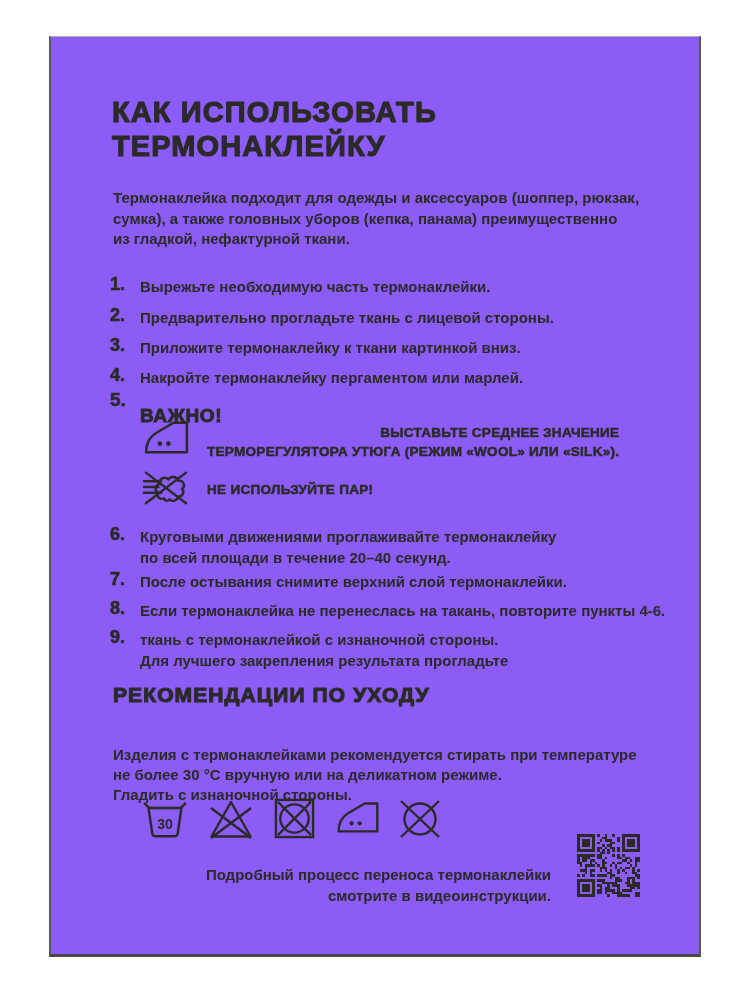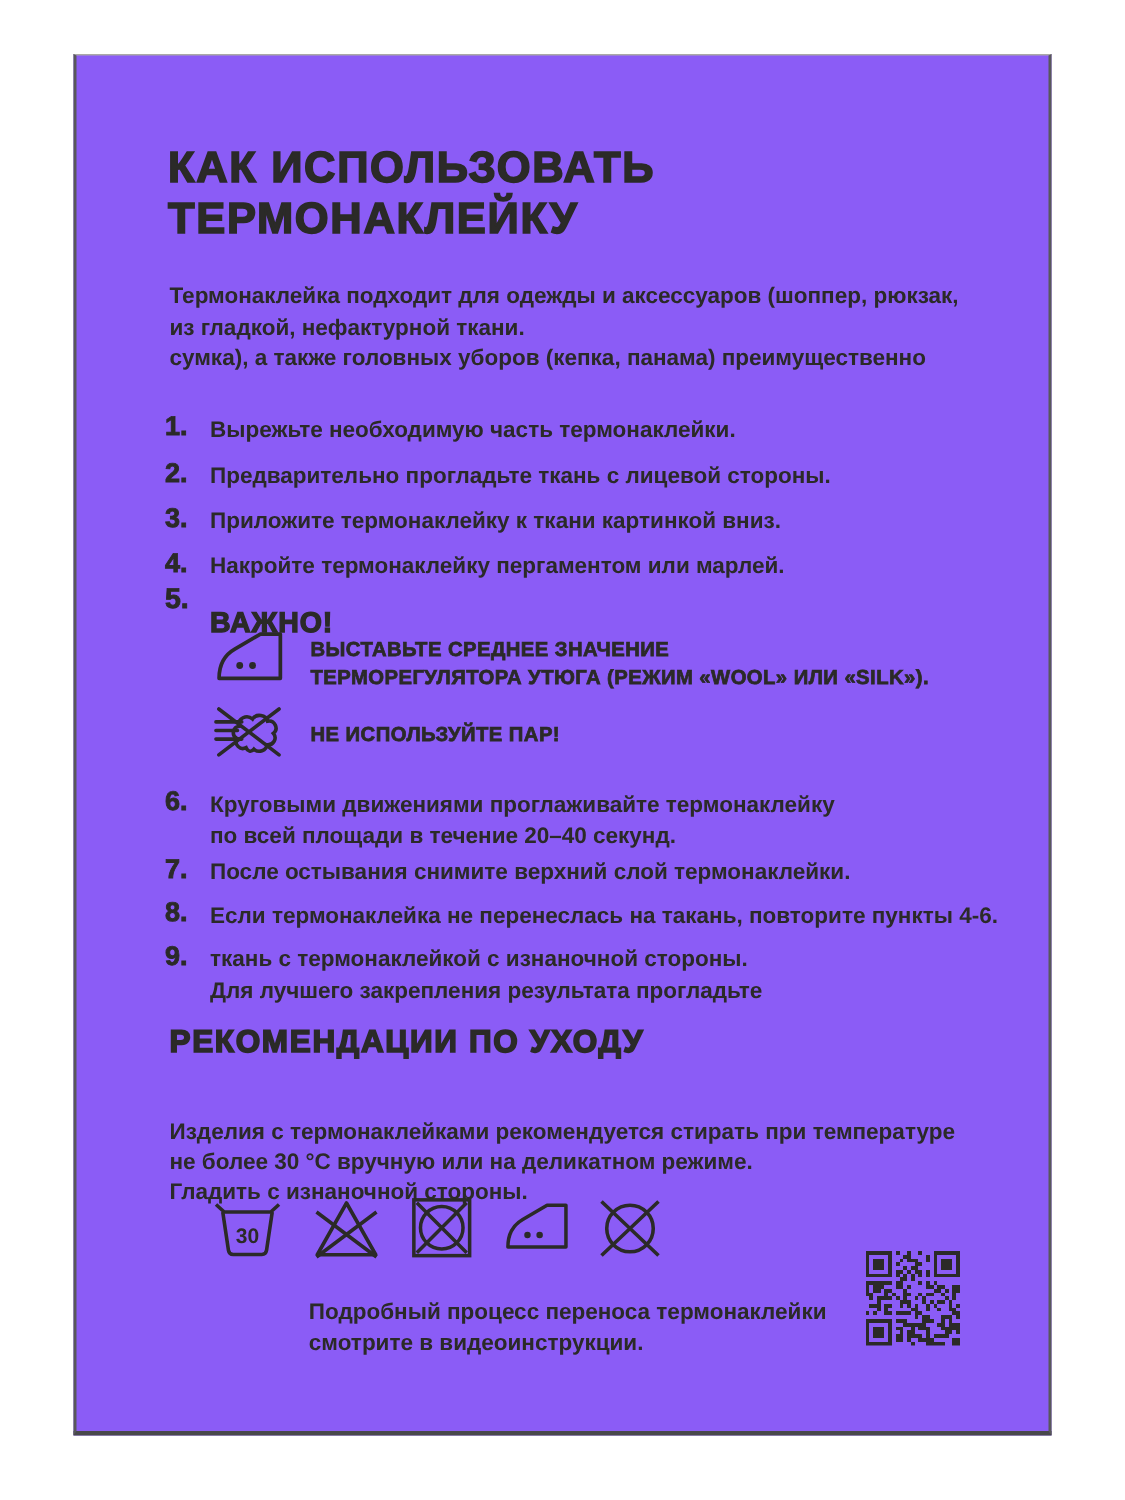--- a/index.html
+++ b/index.html
@@ -11,57 +11,57 @@
     position:relative;
   }
   .page{
     position:absolute;left:49px;top:36px;width:652px;height:921px;
     background:#8b5cf6;box-sizing:border-box;
     border-left:2px solid #58585b;border-right:2px solid #58585b;
     border-bottom:3px solid #48484b;border-top:1px solid #aba9a7;
   }
   .abs{position:absolute;}
   .heavy{-webkit-text-stroke:1.1px #2b2a28;letter-spacing:1.1px;}
-  .semiheavy{-webkit-text-stroke:0.5px #2b2a28;letter-spacing:0.3px;}
+  .semiheavy{-webkit-text-stroke:0.5px #2b2a28;letter-spacing:0.3px;text-align:right;}
 
   .title{left:61px;top:58px;font-size:29px;line-height:34px;}
   .intro{left:62px;top:151px;font-size:15px;line-height:20.5px;}
 
   .step{left:59px;font-size:15px;line-height:21px;}
   .step .num{
     display:inline-block;width:30px;font-size:18px;vertical-align:top;
     margin-top:-2px;-webkit-text-stroke:0.6px #2b2a28;
   }
   .step .lines{display:inline-block;vertical-align:top;}
   .step .lines span{display:block;}
   .step-important{font-size:19px;}
   .step-important .num{font-size:19px;margin-top:0;}
   .step-important .lines{-webkit-text-stroke:0.9px #2b2a28;letter-spacing:0.6px;margin-top:16px;}
 
   .impnote{font-size:13.5px;line-height:19px;text-transform:none;}
   .icon svg{display:block;}
   .careheading{left:62px;top:646px;font-size:21px;}
   .caretext{left:62px;top:708px;font-size:15px;line-height:20px;}
-  .footer{right:148px;top:827px;font-size:15px;line-height:21px;text-align:left;}
+  .footer{right:148px;top:827px;font-size:15px;line-height:21px;text-align:right;}
   .qr{left:526px;top:797px;width:63px;height:63px;}
 </style>
 </head>
 <body>
 
 <div class="page">
 
   <div class="abs title heavy">
     <div>КАК ИСПОЛЬЗОВАТЬ</div>
     <div>ТЕРМОНАКЛЕЙКУ</div>
   </div>
 
   <div class="abs intro">
     <div>Термонаклейка подходит для одежды и аксессуаров (шоппер, рюкзак,</div>
+    <div>сумка), а также головных уборов (кепка, панама) преимущественно</div>
     <div>из гладкой, нефактурной ткани.</div>
-    <div>сумка), а также головных уборов (кепка, панама) преимущественно</div>
   </div>
 
   <div class="abs step" style="top:239px">
     <span class="num">1.</span><span class="lines"><span>Вырежьте необходимую часть термонаклейки.</span></span>
   </div>
   <div class="abs step" style="top:270px">
     <span class="num">2.</span><span class="lines"><span>Предварительно прогладьте ткань с лицевой стороны.</span></span>
   </div>
   <div class="abs step" style="top:300px">
     <span class="num">3.</span><span class="lines"><span>Приложите термонаклейку к ткани картинкой вниз.</span></span>

